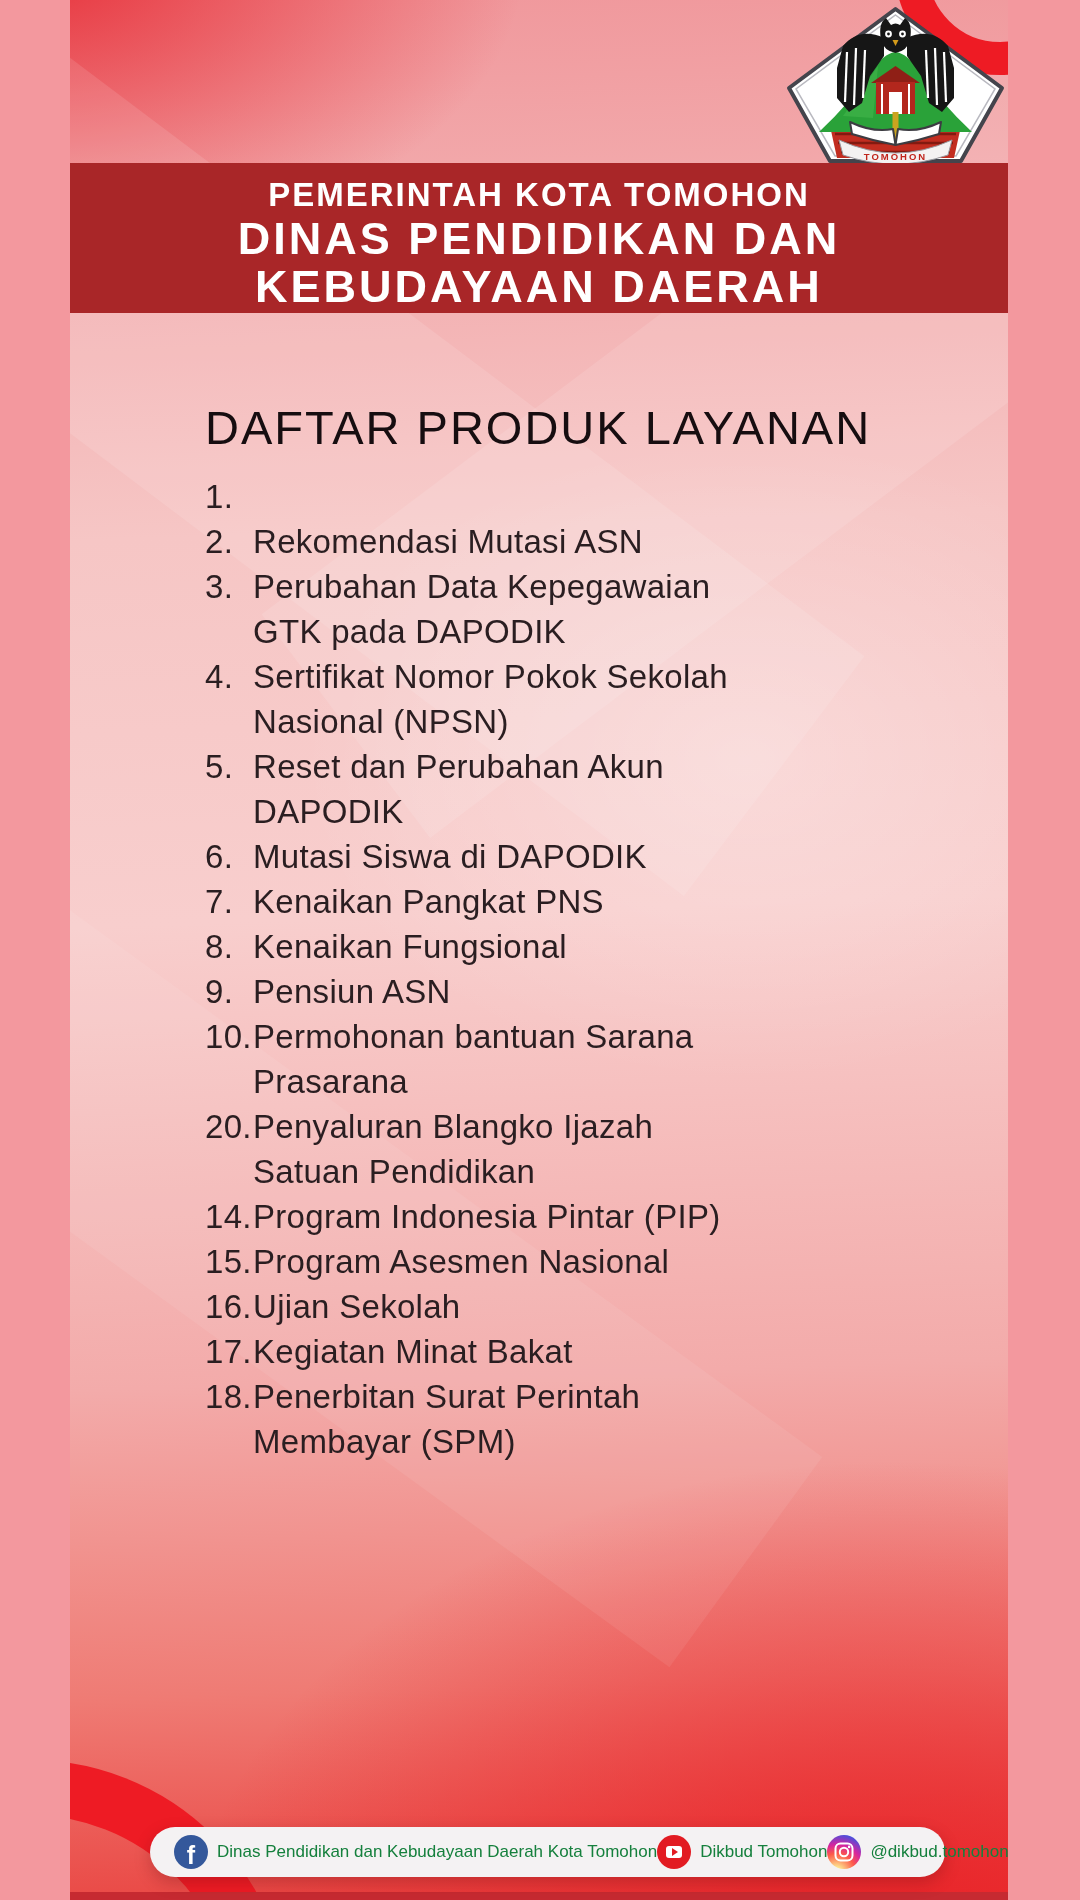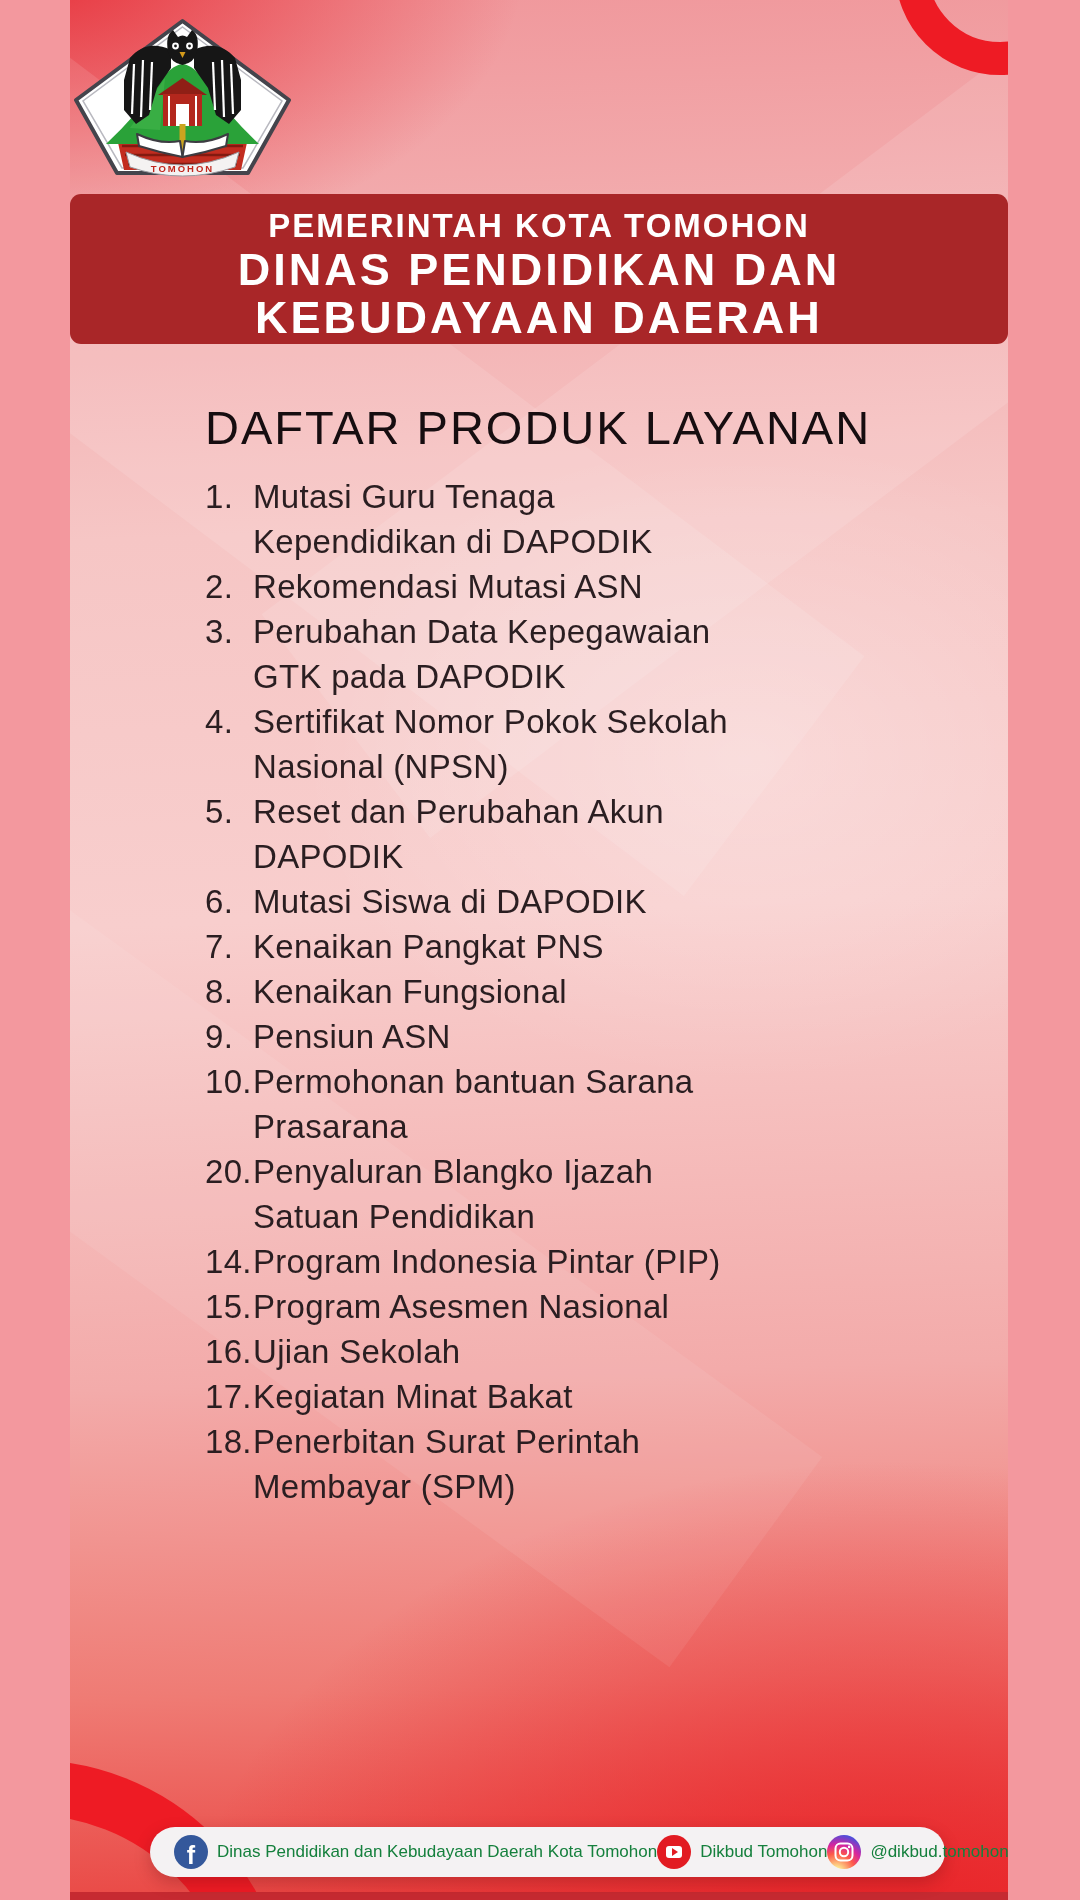--- a/index.html
+++ b/index.html
@@ -32,26 +32,26 @@
   }
   .streak{position:absolute;background:rgba(255,255,255,0.11);z-index:1;}
   .streak.s1{width:1250px;height:300px;left:-420px;top:250px;transform:rotate(37deg);}
   .streak.s2{width:1250px;height:280px;left:150px;top:210px;transform:rotate(-37deg);}
   .streak.s3{width:1300px;height:260px;left:-500px;top:1050px;transform:rotate(36deg);background:rgba(255,255,255,0.07);}
   .ring{position:absolute;border-radius:50%;border-style:solid;border-color:var(--accent-red,#ee1b24);background:transparent;z-index:2;}
   .ring.top-right{width:210px;height:210px;border-width:33px;left:825px;top:-135px;}
   .ring.bottom-left{width:520px;height:520px;border-width:55px;left:-300px;top:1760px;}
   .bottom-strip{position:absolute;left:0;bottom:0;width:100%;height:8px;background:#c62a31;z-index:4;}
 
-  .logo-wrap{position:absolute;top:18px;left:0;width:100%;display:flex;justify-content:flex-start;z-index:3;}
+  .logo-wrap{position:absolute;top:6px;left:0;width:100%;display:flex;justify-content:flex-end;z-index:3;}
 
   .banner{
-    position:absolute;top:194px;left:0;width:100%;height:150px;
+    position:absolute;top:163px;left:0;width:100%;height:150px;
     background:var(--banner-red,#a92628);
-    color:#ffffff;text-align:center;z-index:3;padding-top:12px;border-radius:11px;
+    color:#ffffff;text-align:center;z-index:3;padding-top:12px;
   }
   .banner .l1{font-size:33px;font-weight:700;letter-spacing:2px;line-height:40px;}
   .banner .l2,.banner .l3{font-size:45px;font-weight:800;letter-spacing:3px;line-height:48px;}
 
   .page-title{
     position:absolute;top:400px;left:135px;z-index:3;
     font-size:47px;font-weight:400;letter-spacing:2px;color:#160d10;
   }
   .service-list{
     position:absolute;top:474px;left:135px;width:660px;z-index:3;
@@ -146,22 +146,20 @@
     <div class="l1">PEMERINTAH KOTA TOMOHON</div>
     <div class="l2">DINAS PENDIDIKAN DAN</div>
     <div class="l3">KEBUDAYAAN DAERAH</div>
   </div>
 
   <div class="page-title">DAFTAR PRODUK LAYANAN</div>
 
   <ol class="service-list">
       <li>
         <span class="num">1.</span>
-        <span class="txt">Mutasi Guru Tenaga
-Kependidikan di DAPODIK</span>
       </li>
       <li>
         <span class="num">2.</span>
         <span class="txt">Rekomendasi Mutasi ASN</span>
       </li>
       <li>
         <span class="num">3.</span>
         <span class="txt">Perubahan Data Kepegawaian
 GTK pada DAPODIK</span>
       </li>

